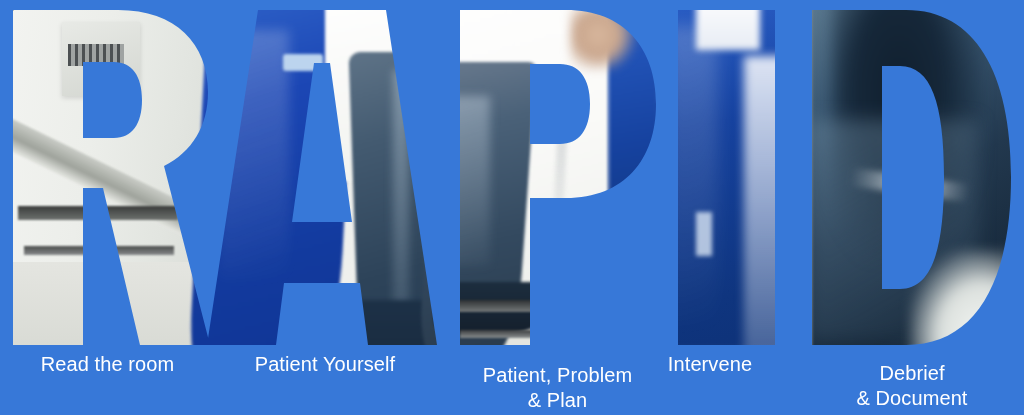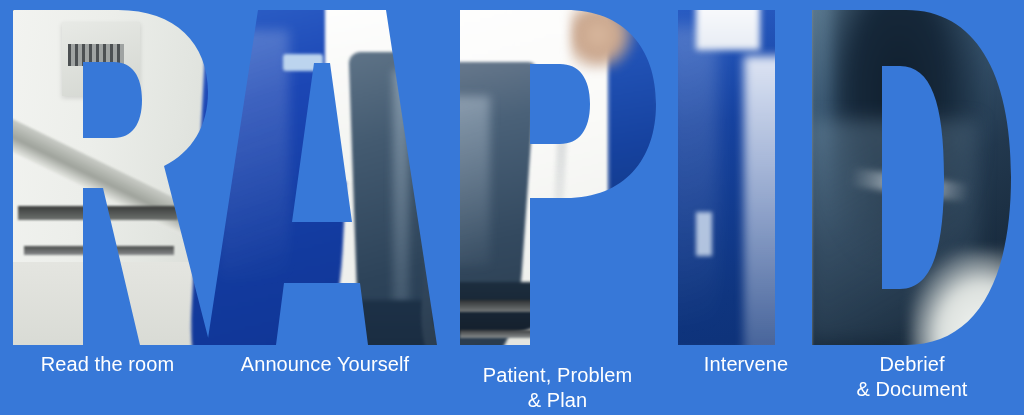--- a/index.html
+++ b/index.html
@@ -249,22 +249,22 @@
     font-family:"Liberation Sans", sans-serif;
     font-size:20px;
     line-height:25px;
     text-align:center;
     white-space:pre-line;
     letter-spacing:.1px;
   }
   #cap-r{left:0px;  top:3px;  width:215px;}
   #cap-a{left:205px;top:3px;  width:240px;}
   #cap-p{left:440px;top:14px;  width:235px;}
-  #cap-i{left:676px;top:3px;  width:140px;}
-  #cap-d{left:800px;top:3px;  width:224px;}
+  #cap-i{left:640px;top:3px;  width:140px;}
+  #cap-d{left:800px;top:12px;  width:224px;}
 </style>
 </head>
 <body>
 
 <div id="rapid-banner" style="background: #d946ef;">
 
   <div id="photo-layer">
 
     <div class="photo-base zone-wall">
       <div class="wall-box"></div>
@@ -342,21 +342,21 @@
                    M882,66 V289 H900 C931,289 944,252 944,177
                    C944,103 931,66 900,66 Z"></path>
         </g>
       </mask>
     </defs>
     <rect x="0" y="0" width="1024" height="415" fill="#3778d8" mask="url(#knockout)"></rect>
   </svg>
 
   <div id="caption-row">
     <div class="caption" id="cap-r">Read the room</div>
-    <div class="caption" id="cap-a">Announce Yourself</div>
+    <div class="caption" id="cap-a">Patient Yourself</div>
     <div class="caption" id="cap-p">Patient, Problem
 &amp; Plan</div>
     <div class="caption" id="cap-i">Intervene</div>
     <div class="caption" id="cap-d">Debrief
 &amp; Document</div>
   </div>
 
 </div>
 
 </body></html>

